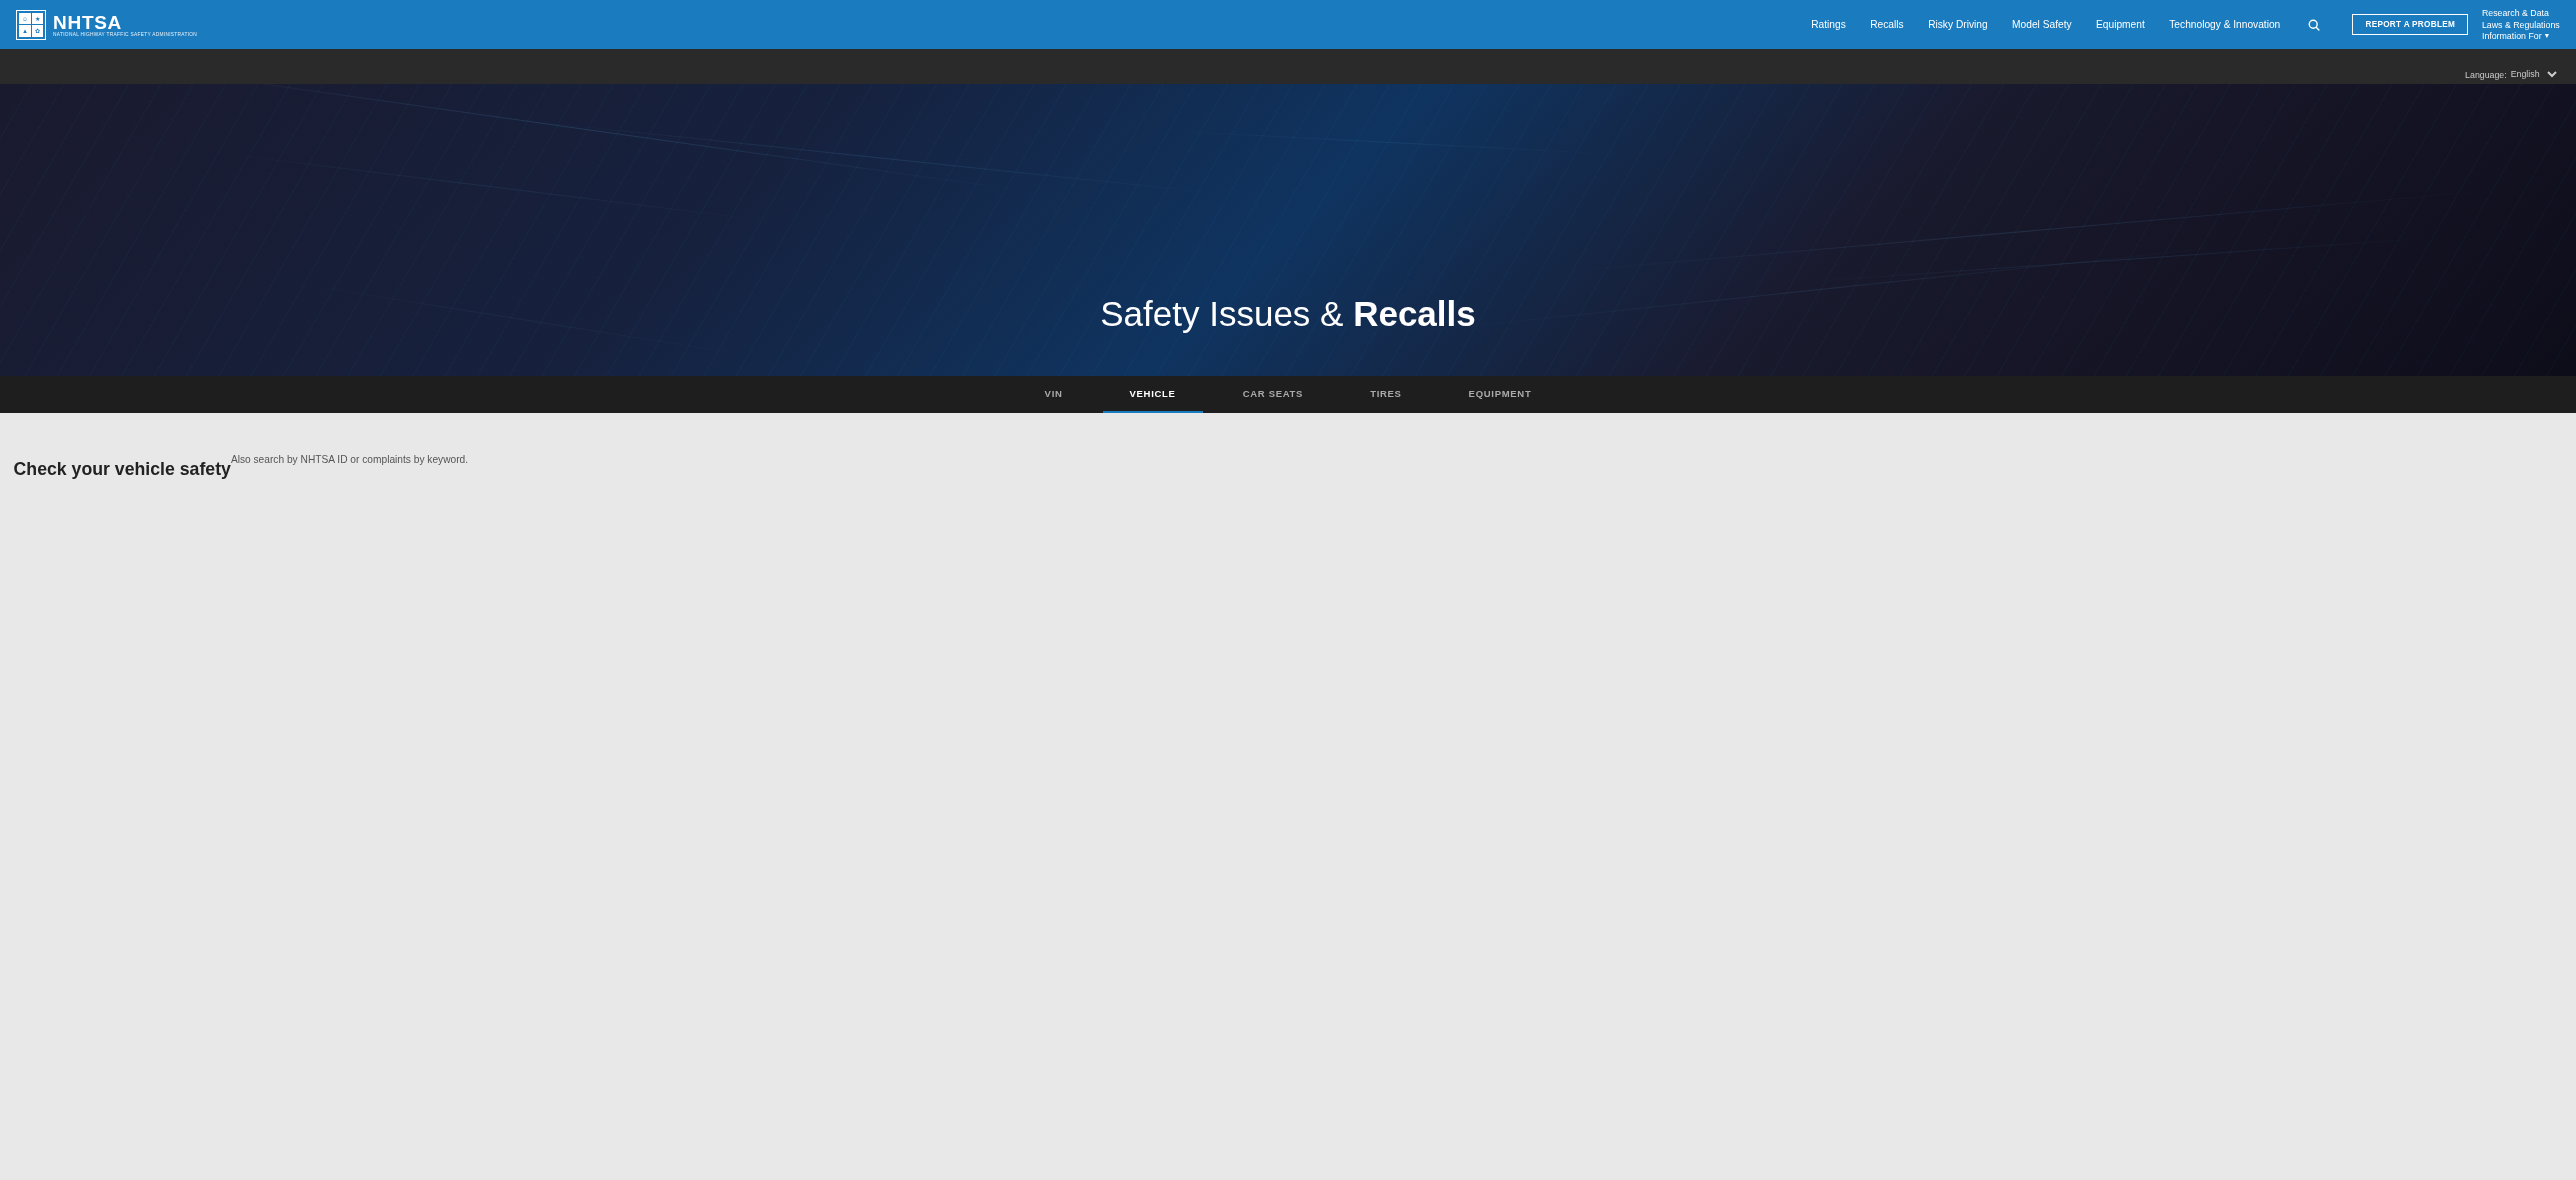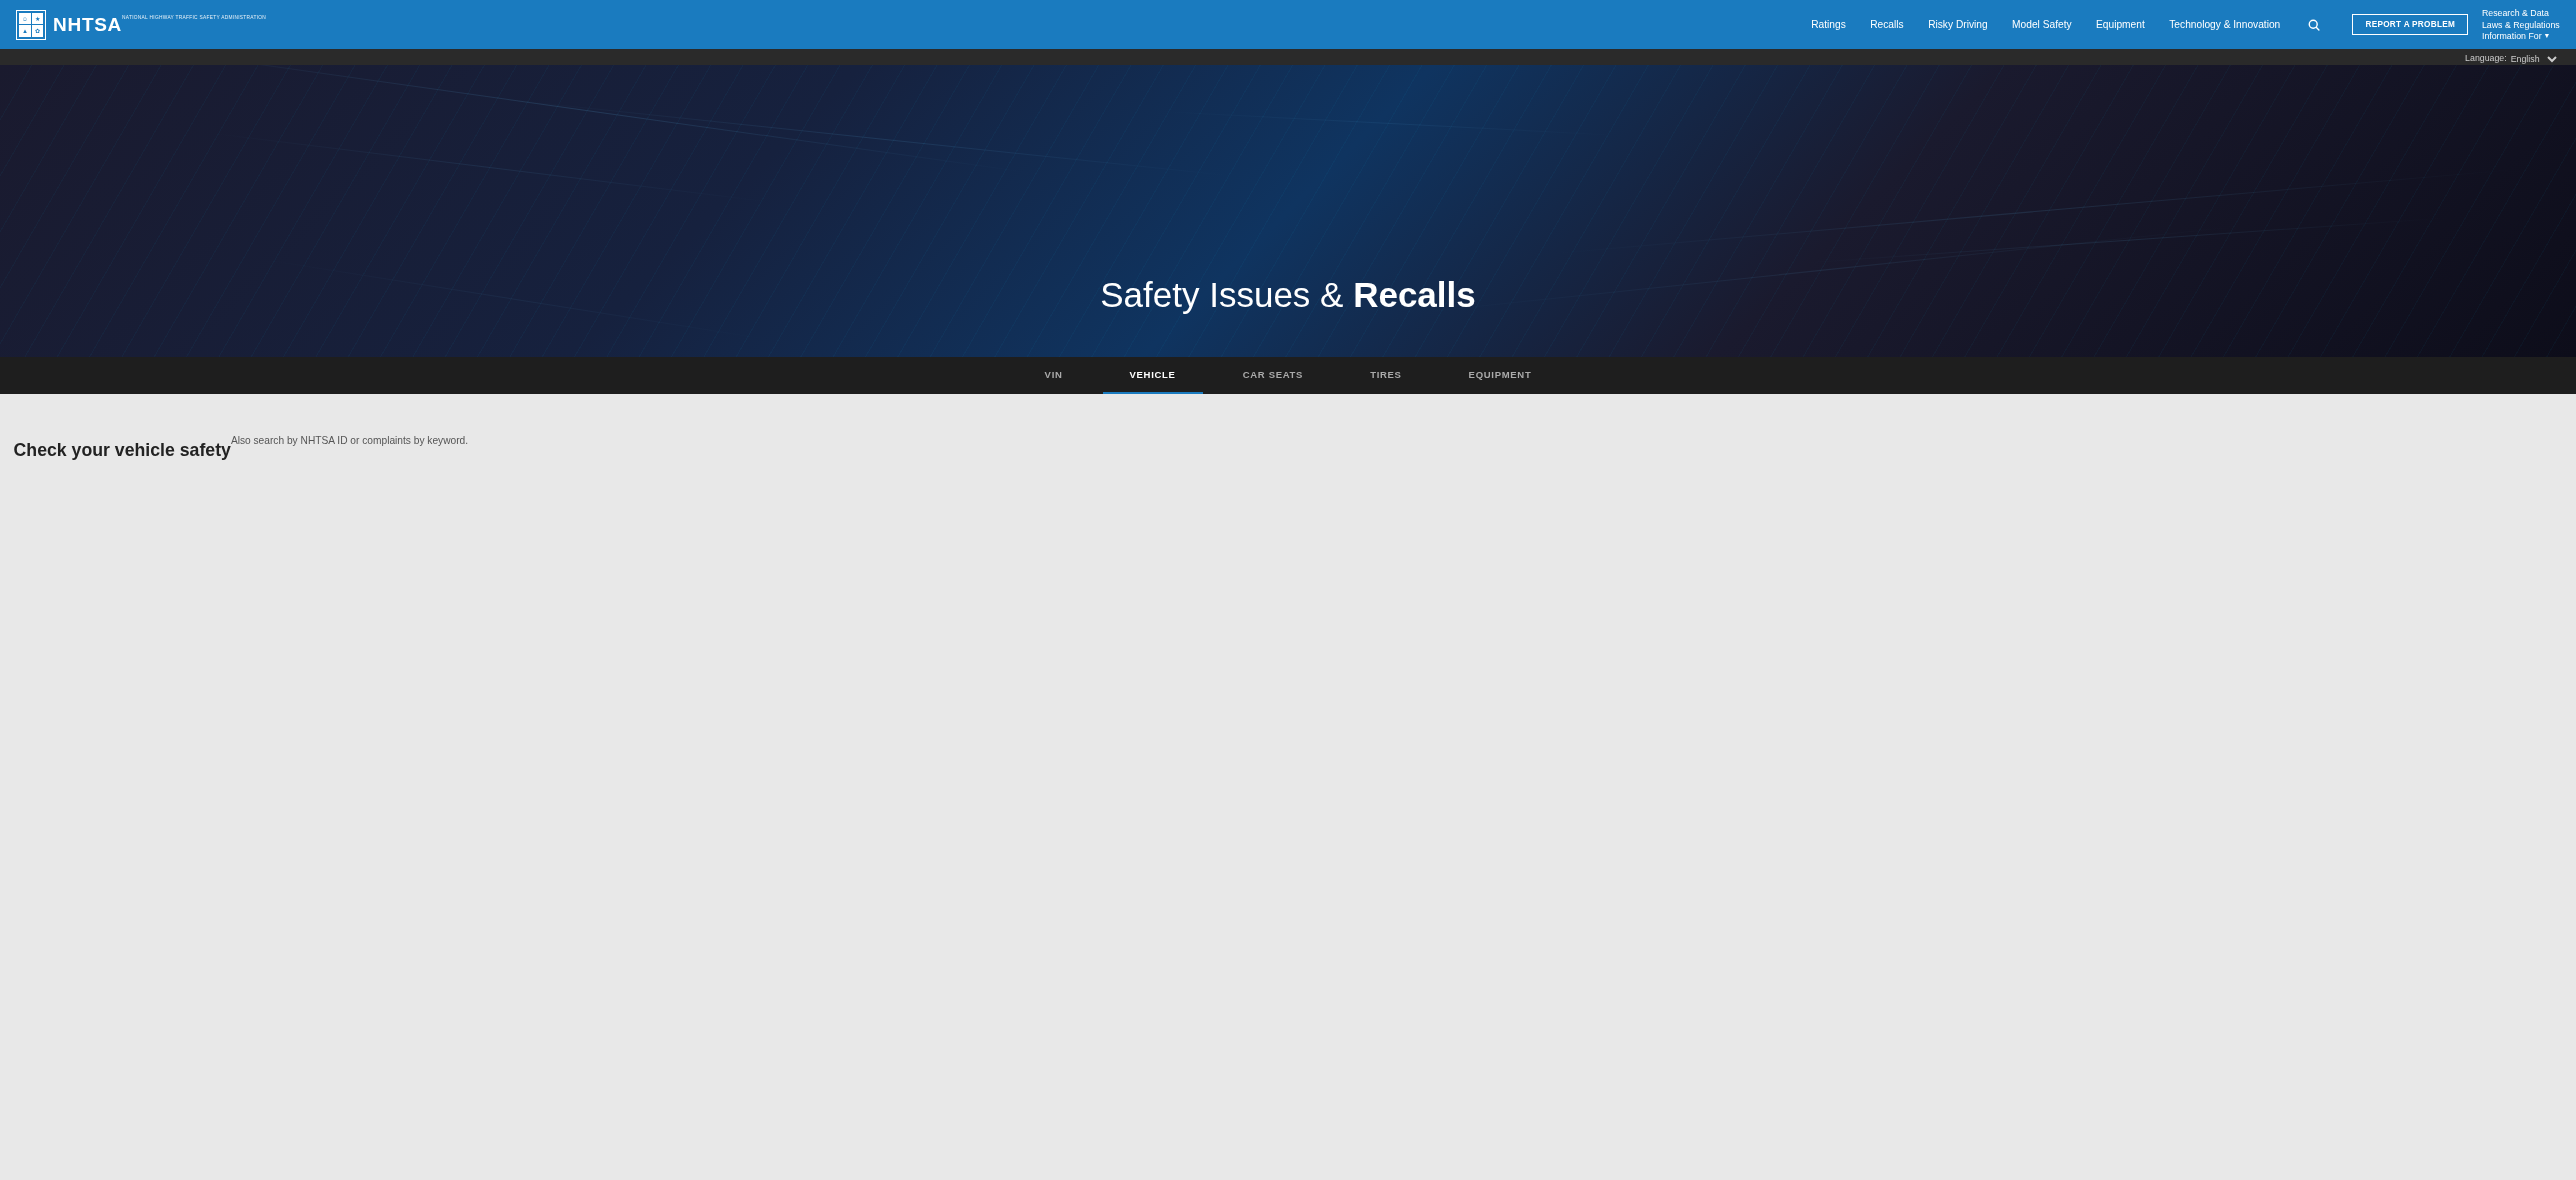--- a/index.html
+++ b/index.html
@@ -33,21 +33,21 @@
     .logo-icon-cell {
       background: white;
       display: flex;
       align-items: center;
       justify-content: center;
       font-size: 6.1px;
       color: #1a7bbf;
     }
     .logo-text-block {
       display: flex;
-      flex-direction: row;
+      flex-direction: column;
     }
     .logo-nhtsa {
       color: white;
       font-size: 19px;
       font-weight: 900;
       letter-spacing: 0.7px;
       line-height: 1;
     }
     .logo-subtitle {
       color: white;
@@ -115,23 +115,23 @@
       white-space: nowrap;
       text-transform: uppercase;
       margin-left: 12.2px;
     }
 
     
     .language-bar {
       background: #2a2a2a;
       display: flex;
       justify-content: flex-end;
-      align-items: flex-start;
+      align-items: flex-end;
       padding: 4.1px 16.3px;
-      height: 16px;
+      height: 35px;
     }
     .language-label {
       color: #ccc;
       font-size: 8.8px;
     }
     .language-select {
       background: transparent;
       border: none;
       color: #ccc;
       font-size: 8.8px;

